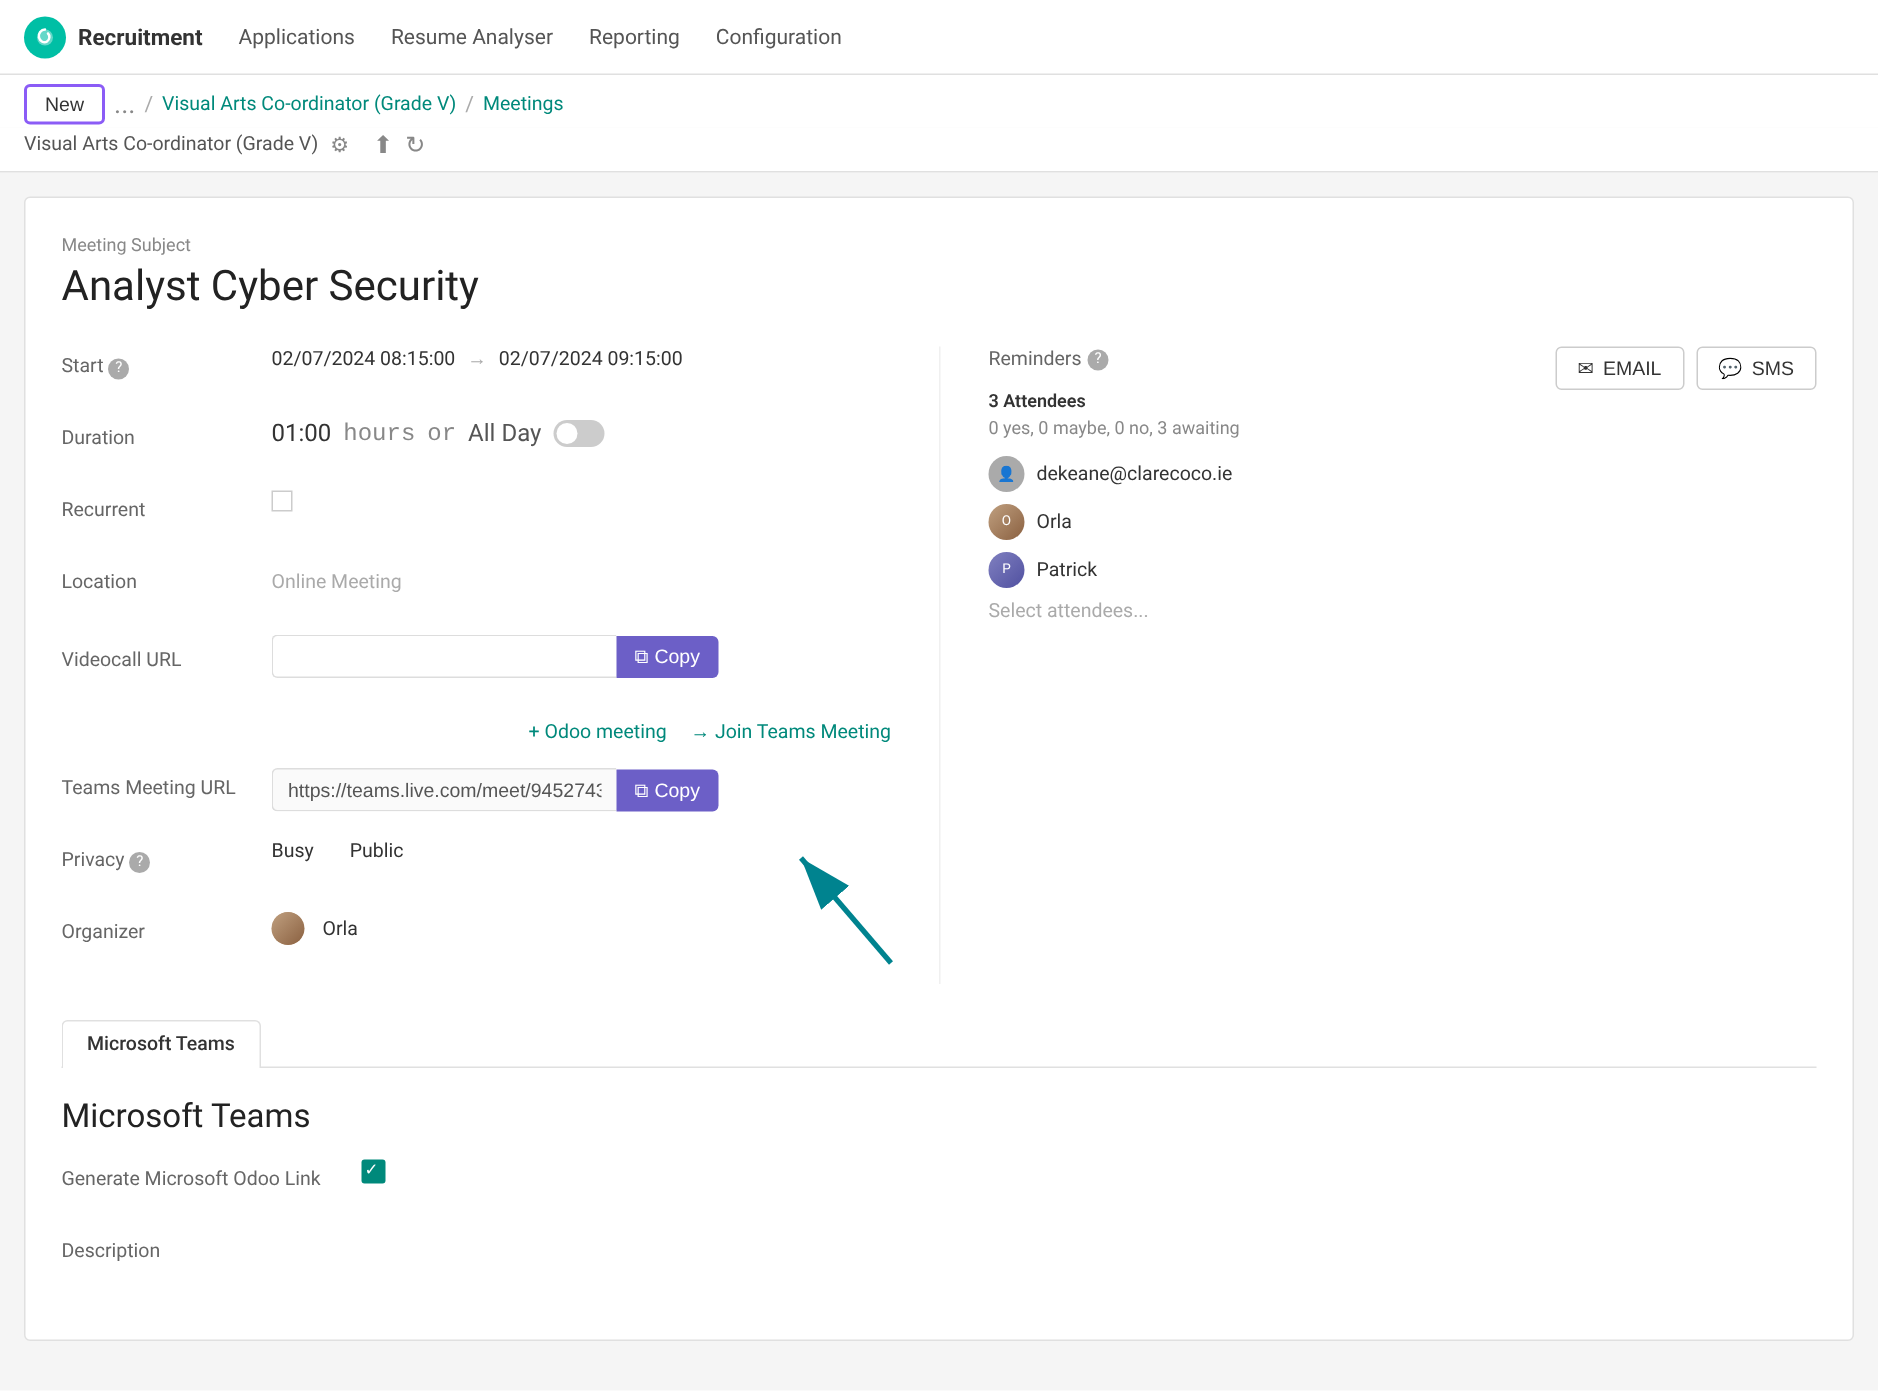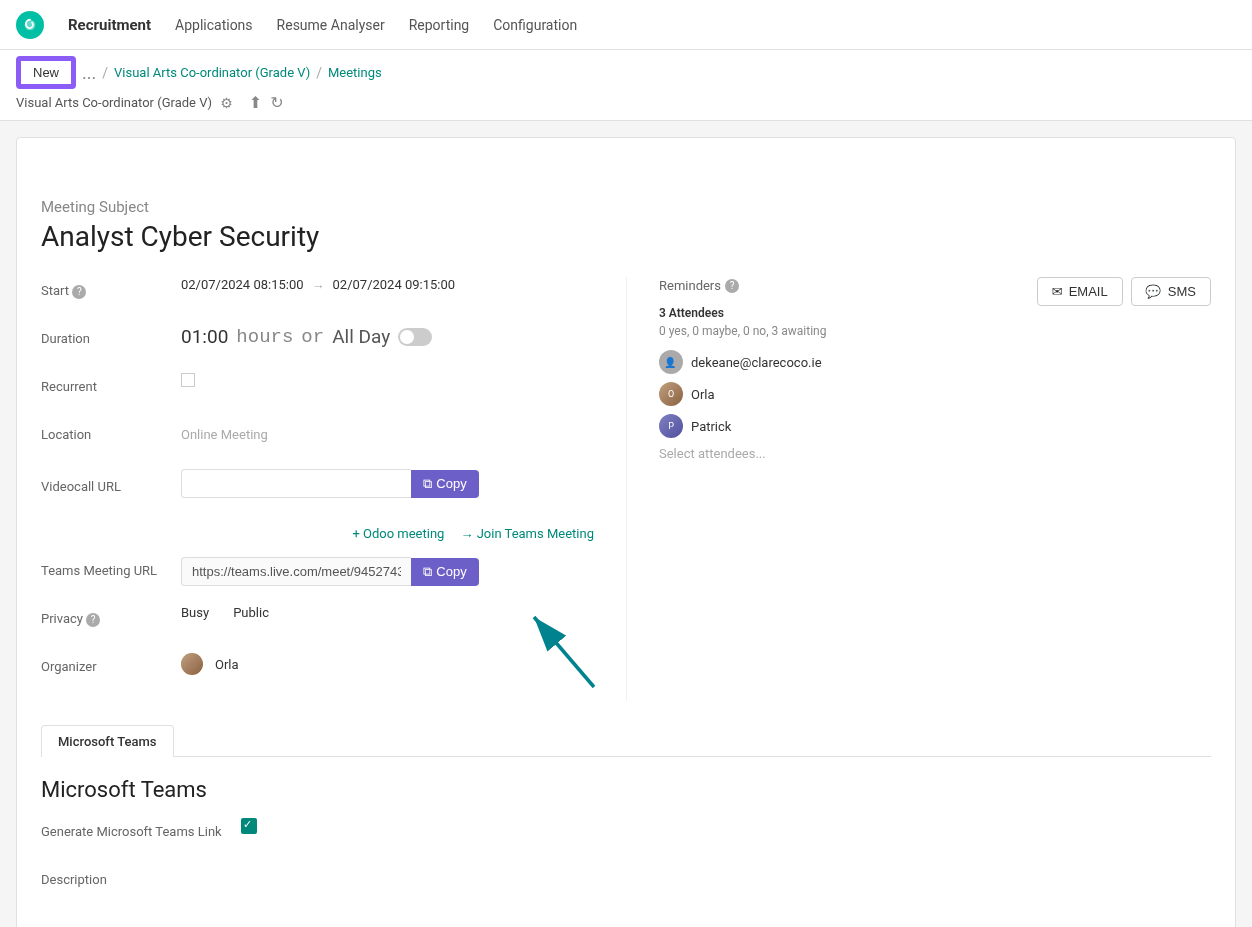--- a/index.html
+++ b/index.html
@@ -4,68 +4,68 @@
   <style>
     * { box-sizing: border-box; margin: 0; padding: 0; }
     body { font-family: -apple-system, BlinkMacSystemFont, 'Segoe UI', Roboto, sans-serif; font-size: 14px; color: #333; background: #f5f5f5; }
 
     
     .top-nav {
       display: flex; align-items: center; gap: 24px;
       padding: 0 16px; height: 50px;
       background: #fff; border-bottom: 1px solid #e0e0e0;
     }
-    .nav-logo { display: flex; align-items: center; gap: 24px; font-weight: 700; font-size: 15px; color: #333; }
+    .nav-logo { display: flex; align-items: center; gap: 8px; font-weight: 700; font-size: 15px; color: #333; }
     .nav-logo-icon { width: 28px; height: 28px; background: #00bfa5; border-radius: 50%; display: flex; align-items: center; justify-content: center; }
     .nav-logo-icon svg { width: 16px; height: 16px; fill: white; }
     .nav-link { color: #555; text-decoration: none; font-size: 14px; cursor: pointer; }
 
     
     .breadcrumb-bar {
       display: flex; align-items: center; gap: 6px;
       padding: 6px 16px 2px; background: #fff;
     }
     .breadcrumb-dots { font-size: 18px; color: #888; cursor: pointer; }
     .breadcrumb-sep { color: #aaa; }
     .breadcrumb-link { color: #00897b; text-decoration: none; font-size: 13px; cursor: pointer; }
     .sub-breadcrumb {
       display: flex; align-items: center; gap: 8px;
       padding: 2px 16px 8px; background: #fff; border-bottom: 1px solid #e0e0e0;
     }
     .sub-breadcrumb-title { font-size: 13px; color: #555; }
     .gear-icon { color: #888; cursor: pointer; font-size: 14px; }
     .action-icon { color: #888; cursor: pointer; font-size: 16px; }
     .new-btn {
-      background: #fff; border: 5px solid #8b5cf6; border-radius: 4px;
+      background: #fff; border: 2px solid #8b5cf6; border-radius: 4px;
       padding: 4px 12px; font-size: 13px; cursor: pointer; color: #333;
     }
 
     
     .main-content {
       margin: 16px; background: #fff;
       border: 1px solid #e0e0e0; border-radius: 4px;
       padding: 24px;
     }
 
-    .meeting-subject-label { font-size: 15px; color: #888; margin-bottom: 4px; margin-top: 36px; }
+    .meeting-subject-label { font-size: 12px; color: #888; margin-bottom: 4px; }
     .meeting-title { font-size: 28px; font-weight: 400; color: #222; margin-bottom: 24px; }
 
     
     .form-grid { display: grid; grid-template-columns: 1fr 1fr; gap: 0; }
     .form-left { padding-right: 32px; }
     .form-right { padding-left: 32px; border-left: 1px solid #f0f0f0; }
 
     .form-row { display: flex; align-items: flex-start; margin-bottom: 16px; min-height: 32px; }
     .form-label { width: 140px; min-width: 140px; color: #666; font-size: 13px; padding-top: 6px; }
     .form-value { flex: 1; display: flex; align-items: center; flex-wrap: wrap; gap: 6px; }
 
     .start-dates { display: flex; align-items: center; gap: 8px; font-size: 13px; color: #333; }
     .date-arrow { color: #aaa; }
 
-    .duration-row { display: flex; align-items: center; gap: 8px; font-size: 19px; }
+    .duration-row { display: flex; align-items: center; gap: 8px; font-size: 16px; }
     .duration-hours { color: #333; }
     .duration-label { color: #888; font-family: Liberation Mono, monospace; }
     .all-day-label { color: #555; }
     .toggle { display: inline-block; width: 34px; height: 18px; background: #ccc; border-radius: 9px; position: relative; cursor: pointer; vertical-align: middle; }
     .toggle-knob { position: absolute; width: 14px; height: 14px; background: #fff; border-radius: 50%; top: 2px; left: 2px; transition: left 0.2s; }
 
     .recurrent-checkbox { width: 14px; height: 14px; border: 1px solid #ccc; display: inline-block; cursor: pointer; }
 
     .location-text { color: #aaa; font-size: 13px; padding-top: 6px; }
 
@@ -350,21 +350,21 @@
   </div>
 
   <div class="tabs-bar">
     <div class="tab active">Microsoft Teams</div>
   </div>
 
   <div class="ms-teams-section">
     <div class="ms-teams-title">Microsoft Teams</div>
 
     <div class="form-row">
-      <div class="form-label" style="width:200px;min-width:200px;">Generate Microsoft Teams Link</div>
+      <div class="form-label" style="width:200px;min-width:200px;">Generate Microsoft Odoo Link</div>
       <div class="form-value">
         <div class="ms-checked"></div>
       </div>
     </div>
 
     <div class="form-row">
       <div class="form-label">Description</div>
       <div class="form-value"></div>
     </div>
   </div>

